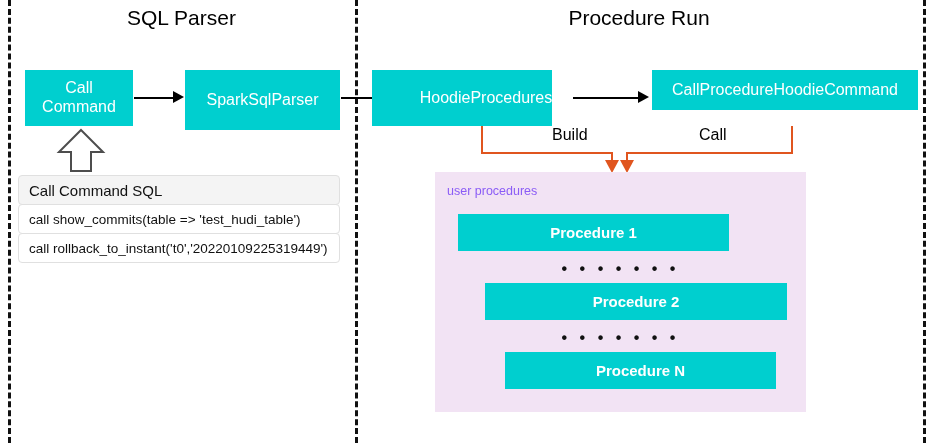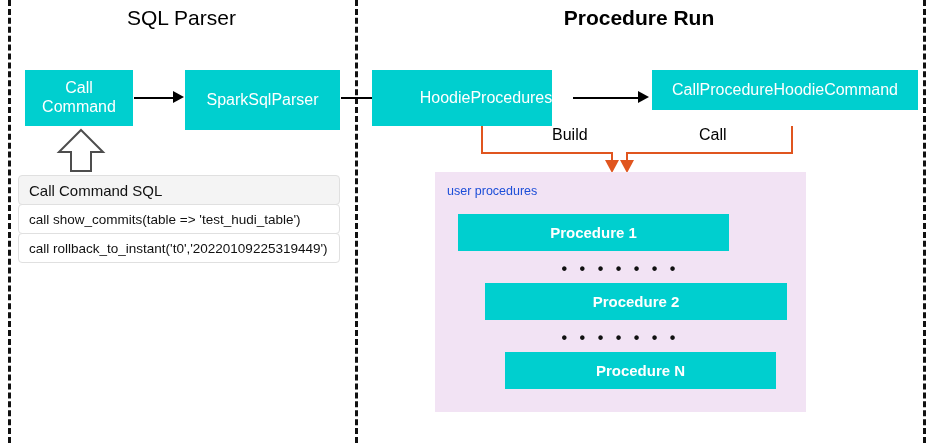--- a/index.html
+++ b/index.html
@@ -87,21 +87,21 @@
     font-size: 15px;
   }
   .pinkpanel {
     position: absolute;
     background: #f2e3f4;
     box-sizing: border-box;
   }
   .panel-label {
     position: absolute;
     font-size: 12.5px;
-    color: #1d4ed8;
+    color: #8b5cf6;
   }
   .dots {
     position: absolute;
     text-align: center;
     font-size: 16px;
     letter-spacing: 4px;
     color: #111111;
     font-weight: bold;
     line-height: 1;
   }
@@ -138,21 +138,21 @@
 </head>
 <body>
 
 <div id="canvas">
 
   <div class="vdiv" style="left:8px;"></div>
   <div class="vdiv" style="left:355px;"></div>
   <div class="vdiv" style="left:923px;"></div>
 
   <div class="section-title" style="left:8px; top:6px; width:347px;">SQL Parser</div>
-  <div class="section-title" style="left:355px; top:6px; width:568px;font-weight:bold;">Procedure Run</div>
+  <div class="section-title" style="left:355px; top:6px; width:568px;">Procedure Run</div>
 
   <div class="tealbox" style="left:25px; top:70px; width:108px; height:56px; flex-direction:column;">
     <span>Call</span>
     <span>Command</span>
   </div>
 
   <div class="arrow-line" style="left:134px; top:97px; width:40px;"></div>
   <div class="arrow-head" style="left:173px; top:91px;"></div>
 
   <div class="tealbox" style="left:185px; top:70px; width:155px; height:60px;">SparkSqlParser</div>

